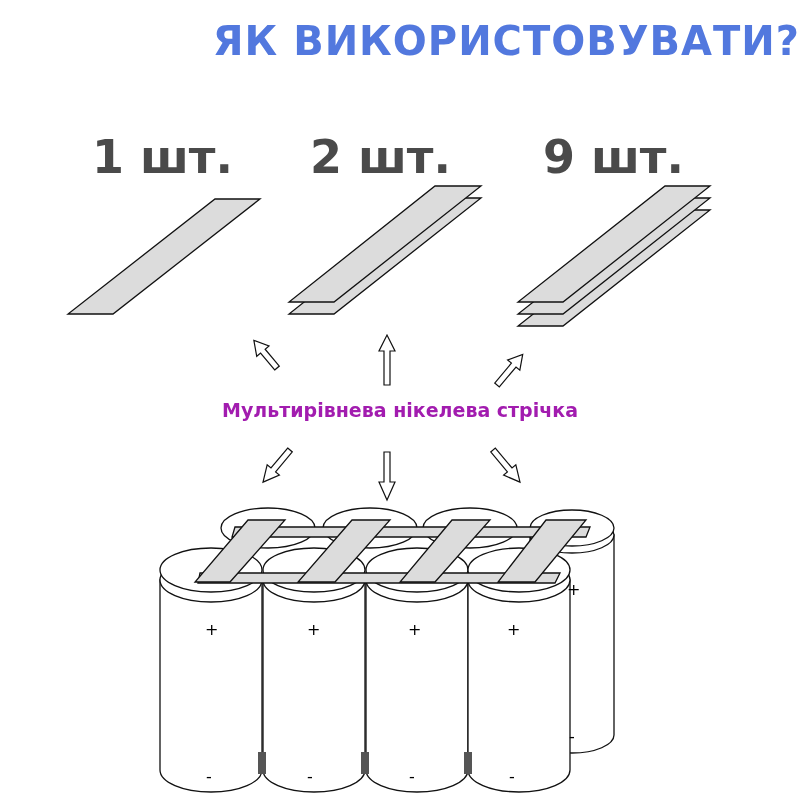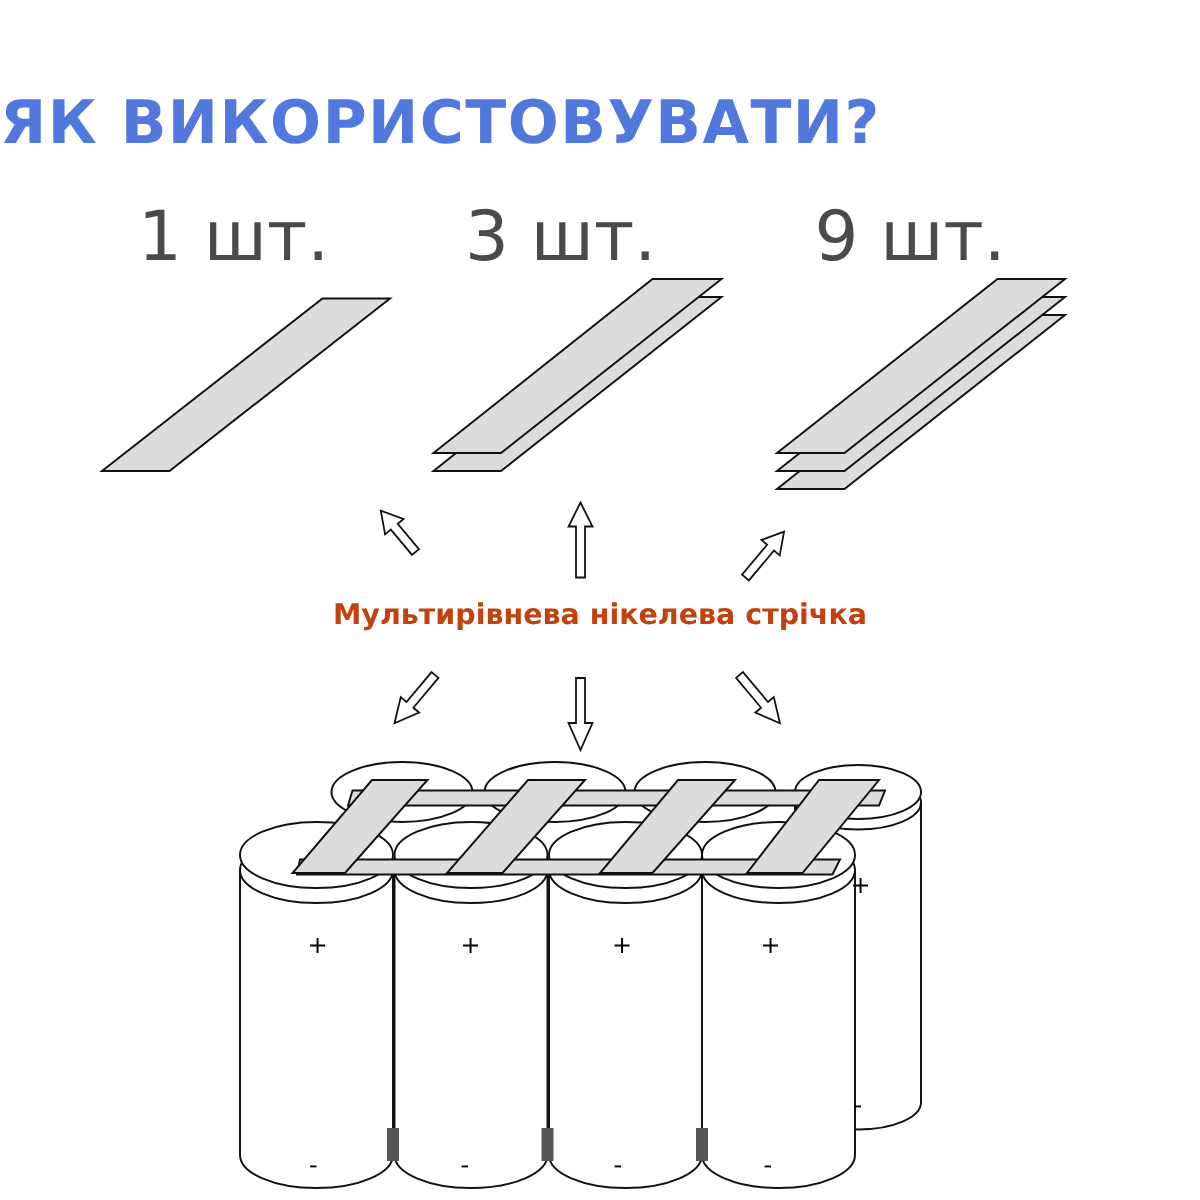--- a/index.html
+++ b/index.html
@@ -1,28 +1,28 @@
 <!DOCTYPE html>
 <html><head>
 <meta charset="utf-8">
 <style>
   html, body { margin:0; padding:0; background:#ffffff; }
   body { width:800px; height:800px; position:relative; overflow:hidden; font-family:"DejaVu Sans", sans-serif; }
-  .title { position:absolute; top:18px; left:0; width:800px; text-align:left; font-family:"DejaVu Sans", sans-serif; font-weight:bold; font-size:40px; letter-spacing:1px; color:#5278de;margin-top:41px; }
-  .count { position:absolute; top:130px; font-family:"DejaVu Sans", sans-serif; font-weight:normal; font-size:46px; color:#4a4a4a; }
-  .caption { position:absolute; top:399px; left:0; width:800px; text-align:center; font-family:"DejaVu Sans", sans-serif; font-weight:bold; font-size:19px; color:#c2410c; }
+  .title { position:absolute; top:18px; left:0; width:800px; text-align:right; font-family:"DejaVu Sans", sans-serif; font-weight:bold; font-size:40px; letter-spacing:1px; color:#5278de; }
+  .count { position:absolute; top:130px; font-family:"DejaVu Sans", sans-serif; font-weight:bold; font-size:46px; color:#4a4a4a; }
+  .caption { position:absolute; top:399px; left:0; width:800px; text-align:center; font-family:"DejaVu Sans", sans-serif; font-weight:bold; font-size:19px; color:#a21caf; }
   svg { position:absolute; left:0; top:0; }
 </style>
 </head>
 <body>
 
 <div class="title">ЯК ВИКОРИСТОВУВАТИ?</div>
 
 <div class="count" style="left:92px;">1 шт.</div>
-<div class="count" style="left:310px;">3 шт.</div>
+<div class="count" style="left:310px;">2 шт.</div>
 <div class="count" style="left:543px;">9 шт.</div>
 
 <svg width="800" height="800">
   <g fill="#dcdcdc" stroke="#111" stroke-width="1.3">
 
     <polygon points="215,199 260,199 113,314 68,314"></polygon>
 
     <polygon points="435,198 481,198 334,314 289,314"></polygon>
     <polygon points="435,186 481,186 334,302 289,302"></polygon>
 

